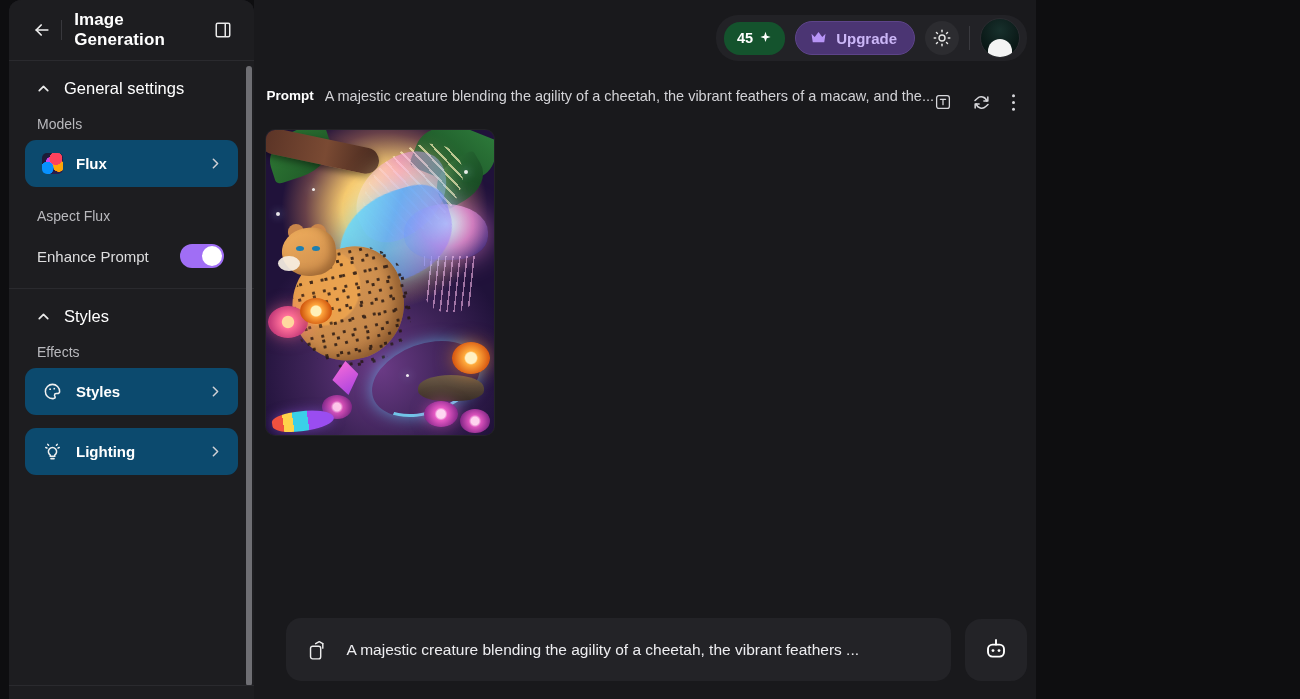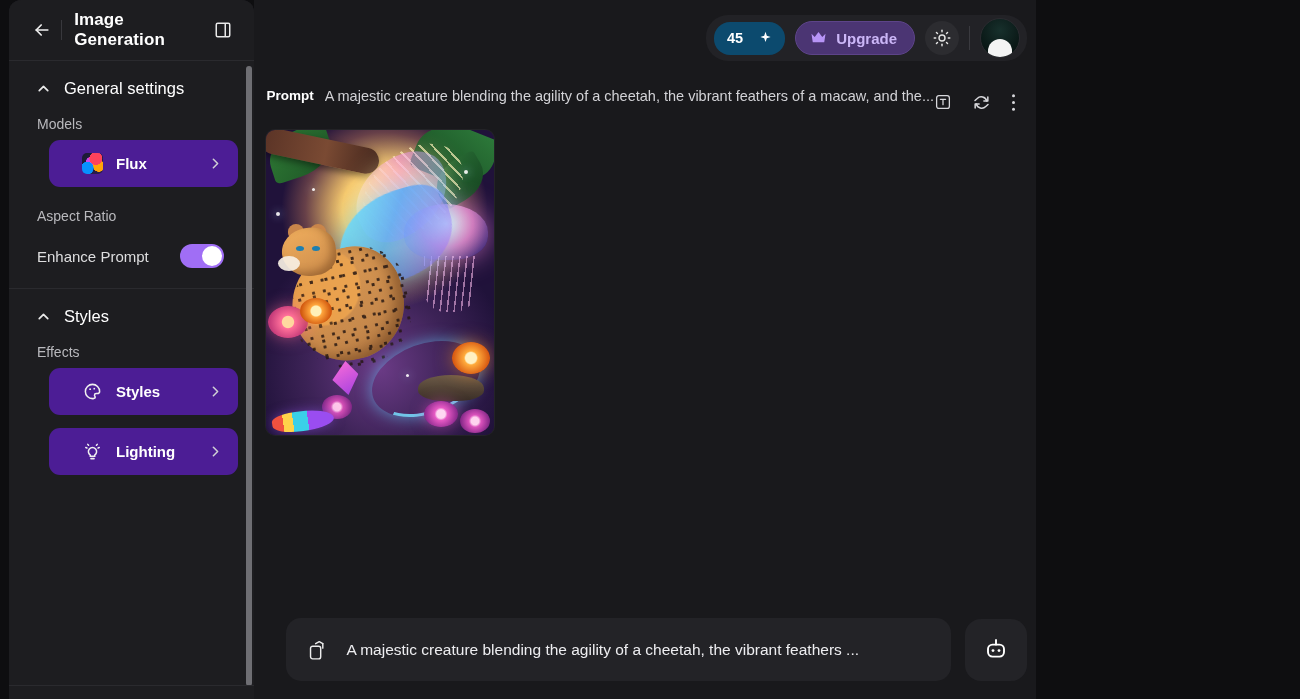--- a/index.html
+++ b/index.html
@@ -47,27 +47,26 @@
   }
   .chev-up { color:#e9e9e9; display:flex; }
   .section-title { font-size:16.5px; font-weight:normal; color:#ffffff; }
 
   .group-label {
     font-size: 14px; color: #b9b9bd; padding: 8px 0 8px 12px; font-weight: 400;
   }
 
   .opt-card {
     height: 47px;
-    background: #4c1d95;
+    background: #0c4a6e;
     border-radius: 11px;
     display:flex; align-items:center;
-    padding: 0 14px 0 31px;
+    padding: 0 14px 0 15px;
     margin-bottom: 13px;
     cursor: pointer;
-    margin-left: 24px;
   }
   .opt-icon { width:24px; height:24px; display:flex; align-items:center; justify-content:center; margin-right: 12px; color:#f0f0f0;}
   .flux-icon {
     width: 21px; height: 21px; border-radius: 5px;
     background:
       radial-gradient(circle at 25% 72%, #1b8ef0 0 28%, transparent 30%),
       radial-gradient(circle at 66% 26%, #f0495f 0 30%, transparent 32%),
       radial-gradient(circle at 80% 62%, #f5a623 0 26%, transparent 28%),
       radial-gradient(circle at 45% 45%, #c04bd6 0 34%, transparent 36%),
       linear-gradient(135deg,#1a1a2e,#2c1f4a);
@@ -113,22 +112,22 @@
     height: 76px; min-height:76px;
     display:flex; align-items:center; justify-content:flex-end;
     padding-right: 9px;
   }
   .acct-pill {
     display:flex; align-items:center; gap: 10px;
     background:#222226; border-radius: 22px;
     height: 46px; padding: 0 7px 0 8px;
   }
   .credits {
-    display:flex; align-items:center; gap:16px;
-    background:#0c4a6e; border-radius: 16px;
+    display:flex; align-items:center; gap:6px;
+    background:#14532d; border-radius: 16px;
     height: 33px; padding: 0 13px;
     font-size:14.5px; font-weight:bold; color:#ffffff; cursor:pointer;
   }
   .spark { color:#ffffff; font-size:14px; line-height:1; }
   .upgrade-btn {
     display:flex; align-items:center; gap:9px;
     background:#4b3573; border-radius: 17px;
     height: 34px; padding: 0 17px 0 14px;
     color:#cbb6f7; font-size:15px; font-weight:bold; cursor:pointer;
     border: 1px solid #5d4489;
@@ -354,21 +353,21 @@
               <span class="flux-icon"></span>
             </span>
           <span class="opt-label">Flux</span>
           <span class="opt-chev">
             <svg width="17" height="17" viewBox="0 0 24 24" fill="none" stroke="currentColor" stroke-width="2.2" stroke-linecap="round" stroke-linejoin="round">
                 <polyline points="9 18 15 12 9 6"></polyline>
               </svg>
           </span>
         </div>
 
-        <div class="group-label">Aspect Ratio</div>
+        <div class="group-label">Aspect Flux</div>
 
         <div class="toggle-row">
           <span class="toggle-label">Enhance Prompt</span>
           <span class="switch">
               <span class="knob"></span>
             </span>
         </div>
 
         <div class="sec-divider"></div>
 

